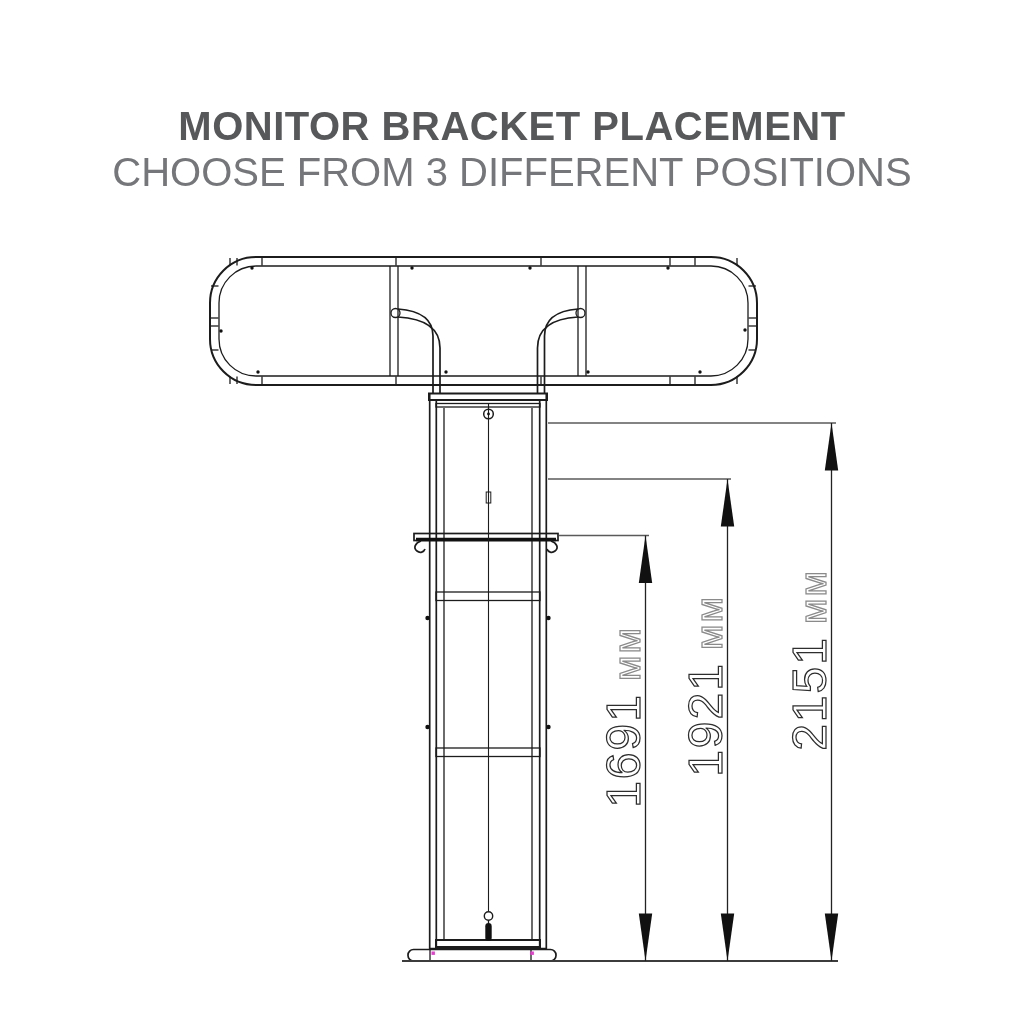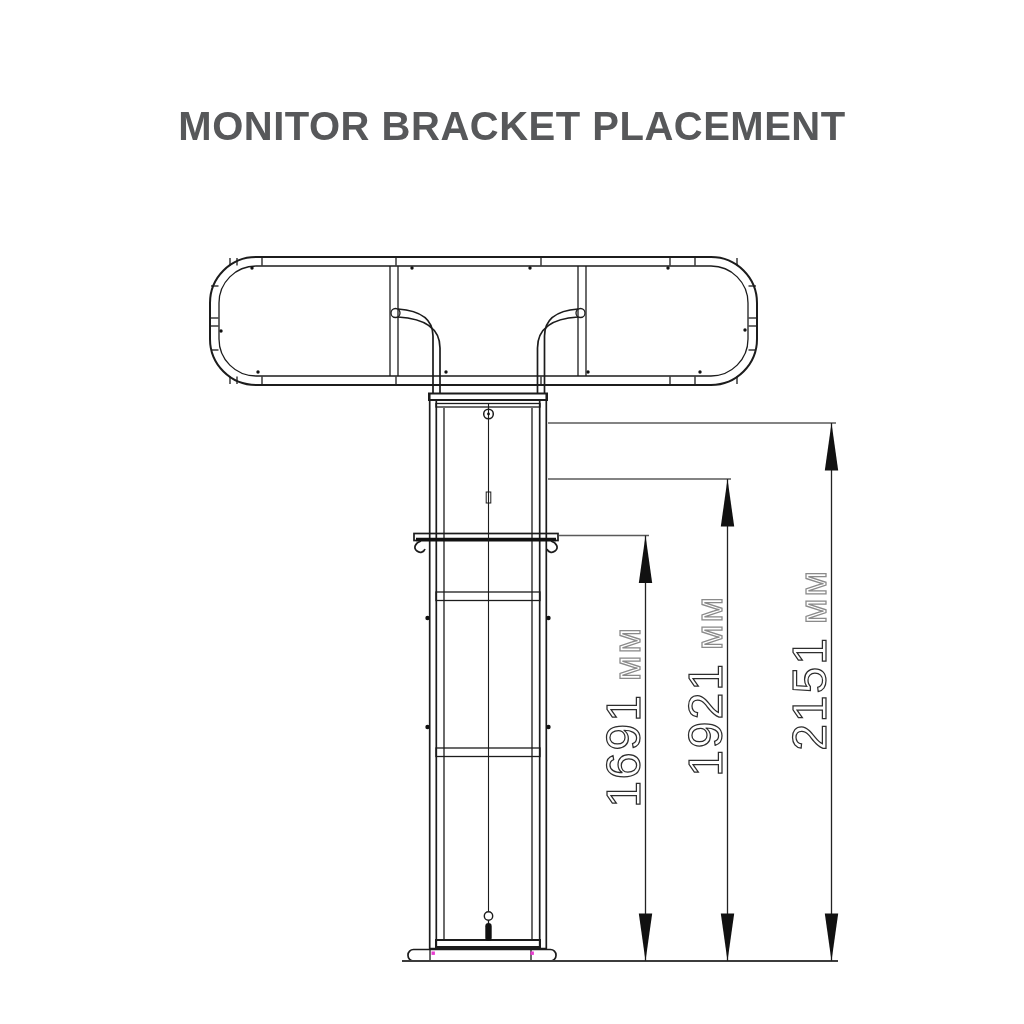--- a/index.html
+++ b/index.html
@@ -38,20 +38,21 @@
   .dim-label .unit{font-size:37px;stroke:#8a8a8a;}
   .accent{fill:#e83bd0;stroke:none;}
 </style>
 </head>
 <body>
 
 <div class="canvas">
 
   <div class="titles">
     <h1>MONITOR BRACKET PLACEMENT</h1>
+    <h2>CHOOSE FROM 3 DIFFERENT POSITIONS</h2>
   </div>
 
   <svg width="1024" height="1024" viewBox="0 0 1024 1024" xmlns="http://www.w3.org/2000/svg">
 
     <g>
       <rect class="ln thick" x="210" y="257" width="547" height="128" rx="46"></rect>
       <rect class="ln thin" x="219" y="266" width="529" height="110" rx="37"></rect>
 
       <g>
         <line class="ln thin" x1="230" y1="258" x2="230" y2="265.5"></line>

